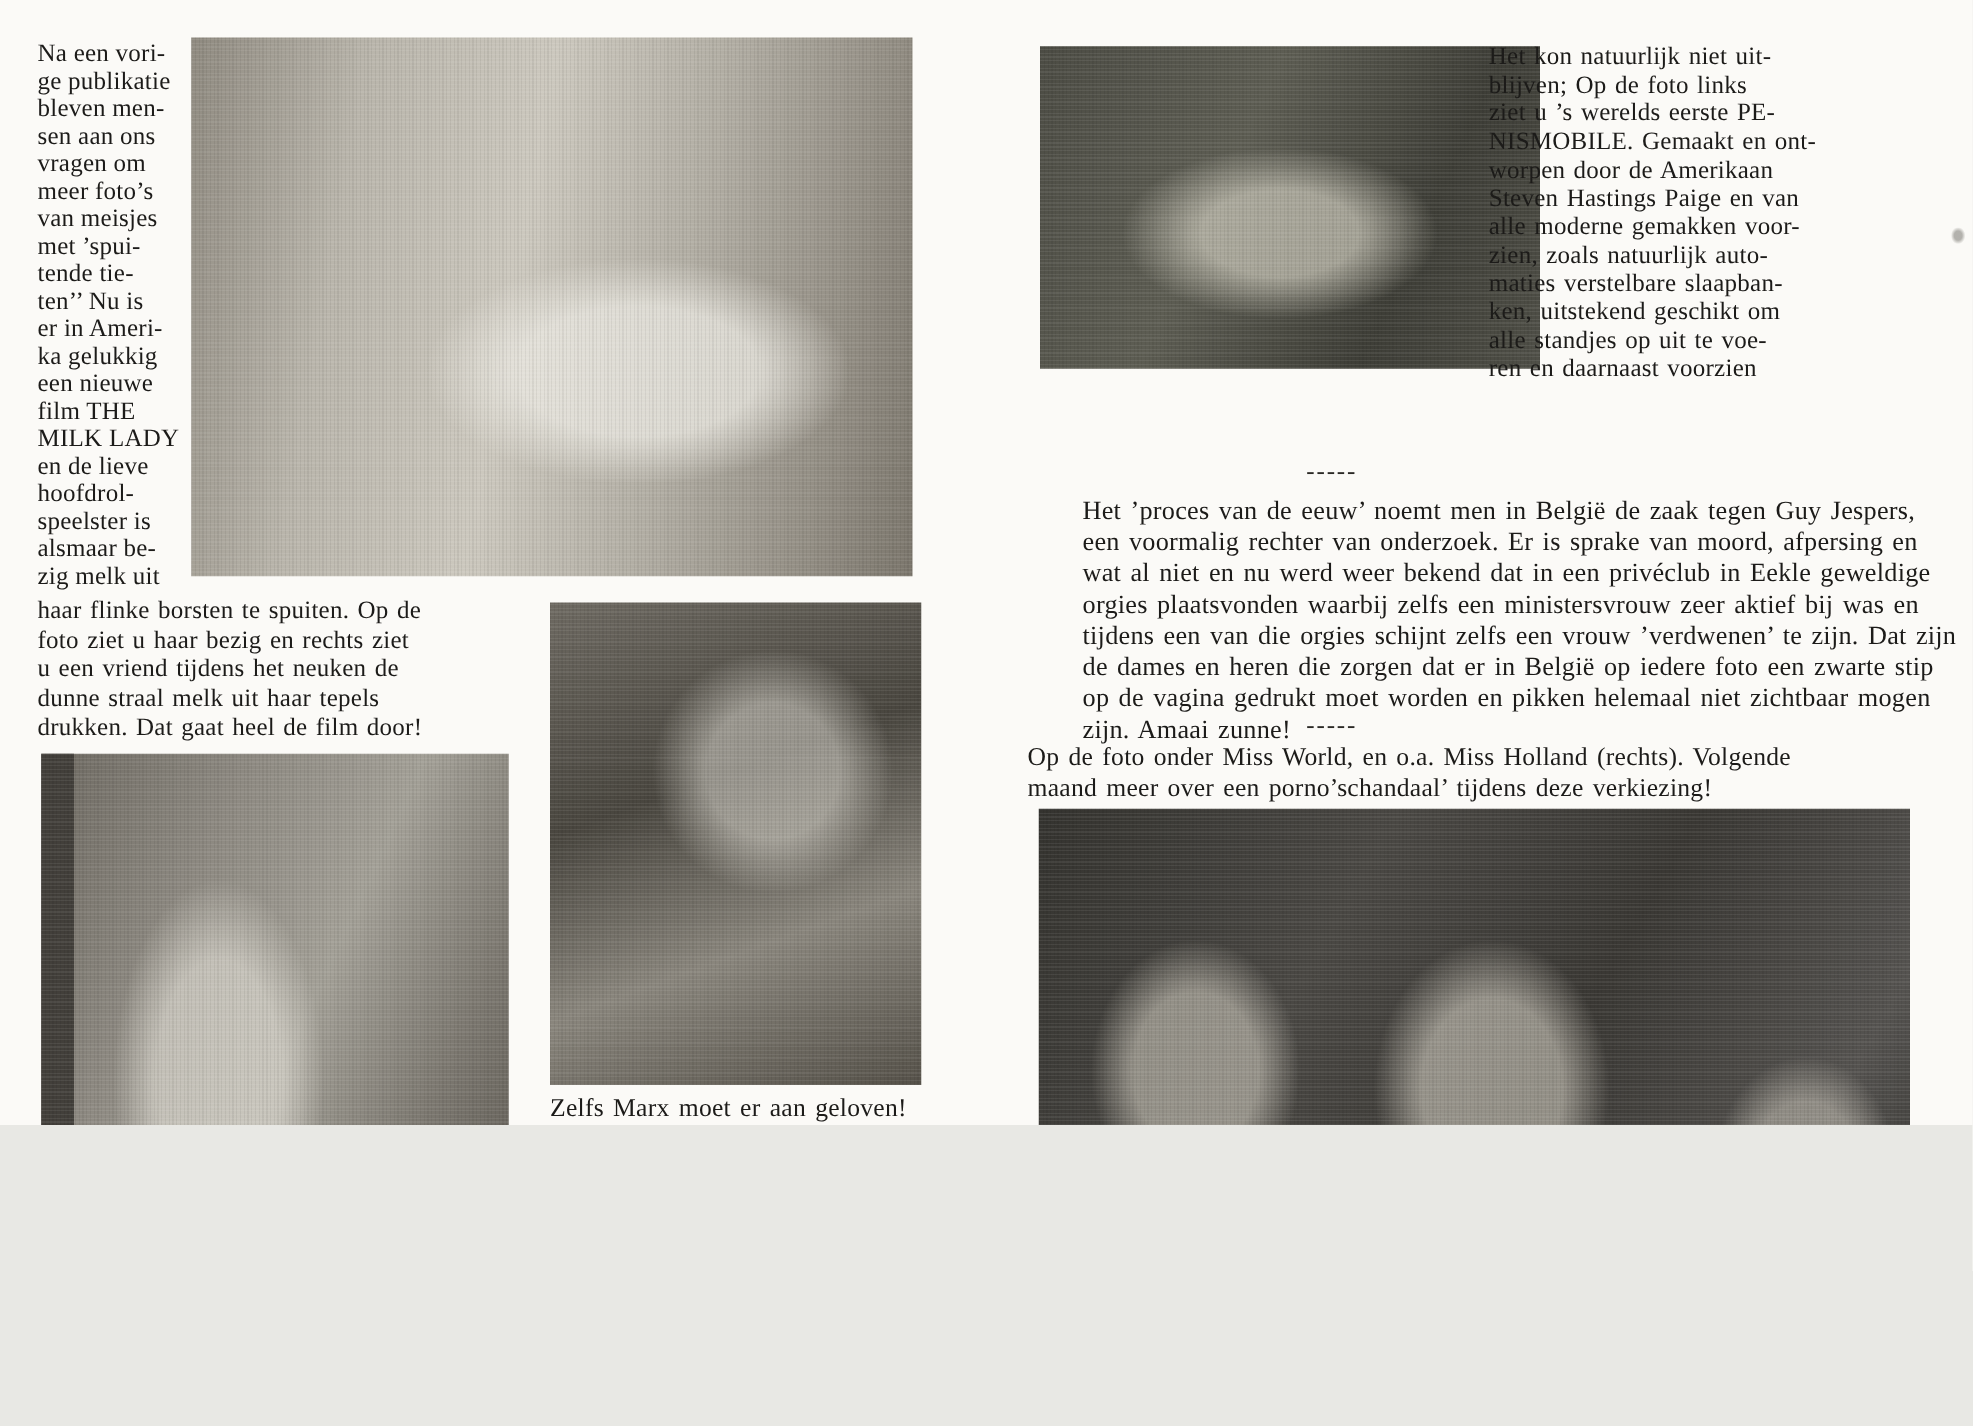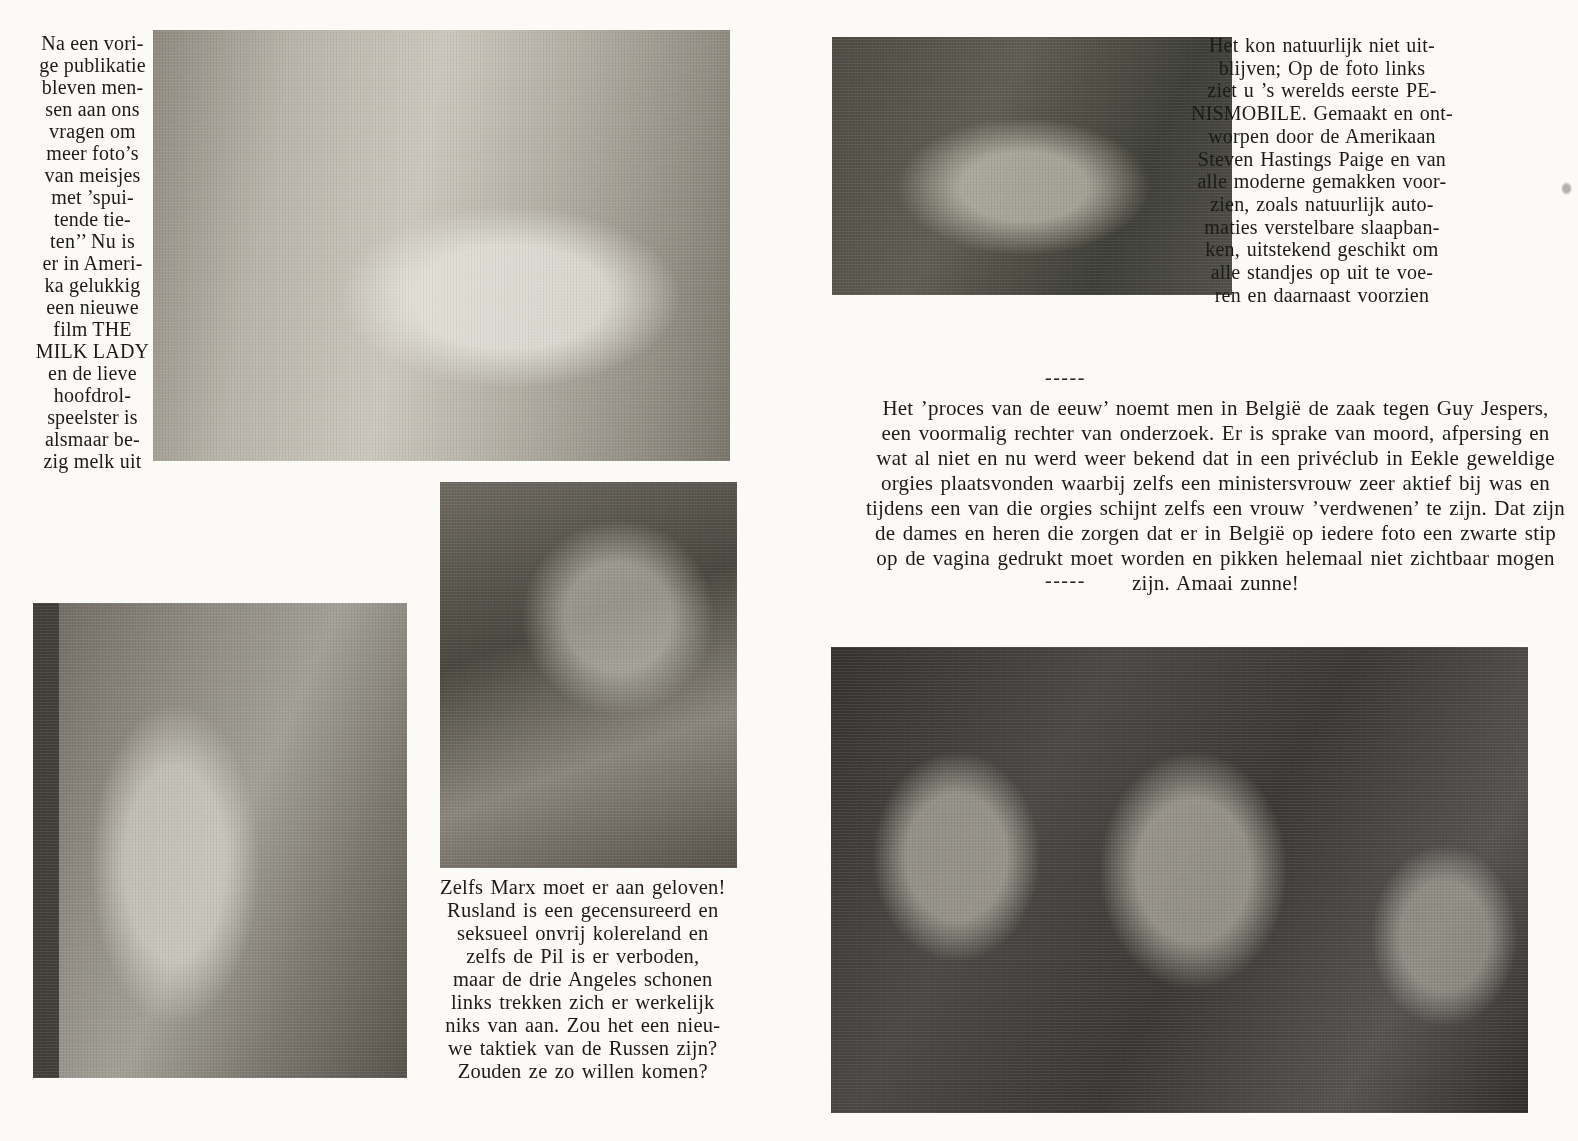--- a/index.html
+++ b/index.html
@@ -2,25 +2,24 @@
 <html><head>
 <meta charset="utf-8">
 <style>
   html,body{margin:0;padding:0;}
   body{
     background:#e8e8e4;
     font-family:"Liberation Serif","DejaVu Serif",serif;
   }
   .sheet{
     position:relative;
-    width:1578px;height:1141px;
+    width:1578px;height:900px;
     background:#fbfaf7;
     color:#1f1e1c;
     overflow:hidden;
-    text-align:center;
   }
   .txt{
     position:absolute;
     white-space:pre;
     font-family:"Liberation Serif","DejaVu Serif",serif;
     color:#1c1b19;
     letter-spacing:0.2px;
     text-rendering:optimizeLegibility;
   }
   
@@ -96,20 +95,25 @@
 film THE
 MILK LADY
 en de lieve
 hoofdrol-
 speelster is
 alsmaar be-
 zig melk uit</div>
 
   <div class="photo" id="ph-milk"></div>
 
+  <div class="txt intro-cont">haar flinke borsten te spuiten. Op de
+foto ziet u haar bezig en rechts ziet
+u een vriend tijdens het neuken de
+dunne straal melk uit haar tepels
+drukken. Dat gaat heel de film door!</div>
 
   <div class="photo" id="ph-three"></div>
 
   <div class="photo" id="ph-marx"></div>
 
   <div class="txt marx-cap">Zelfs Marx moet er aan geloven!
 Rusland is een gecensureerd en
 seksueel onvrij kolereland en
 zelfs de Pil is er verboden,
 maar de drie Angeles schonen
@@ -140,18 +144,20 @@
 een voormalig rechter van onderzoek. Er is sprake van moord, afpersing en
 wat al niet en nu werd weer bekend dat in een privéclub in Eekle geweldige
 orgies plaatsvonden waarbij zelfs een ministersvrouw zeer aktief bij was en
 tijdens een van die orgies schijnt zelfs een vrouw ’verdwenen’ te zijn. Dat zijn
 de dames en heren die zorgen dat er in België op iedere foto een zwarte stip
 op de vagina gedrukt moet worden en pikken helemaal niet zichtbaar mogen
 zijn. Amaai zunne!</div>
 
   <div class="txt sep sep2">-----</div>
 
+  <div class="txt mw-cap">Op de foto onder Miss World, en o.a. Miss Holland (rechts). Volgende
+maand meer over een porno’schandaal’ tijdens deze verkiezing!</div>
 
   <div class="photo" id="ph-mw"></div>
 
   <div class="artifact"></div>
 
 </div>
 
 </body></html>

